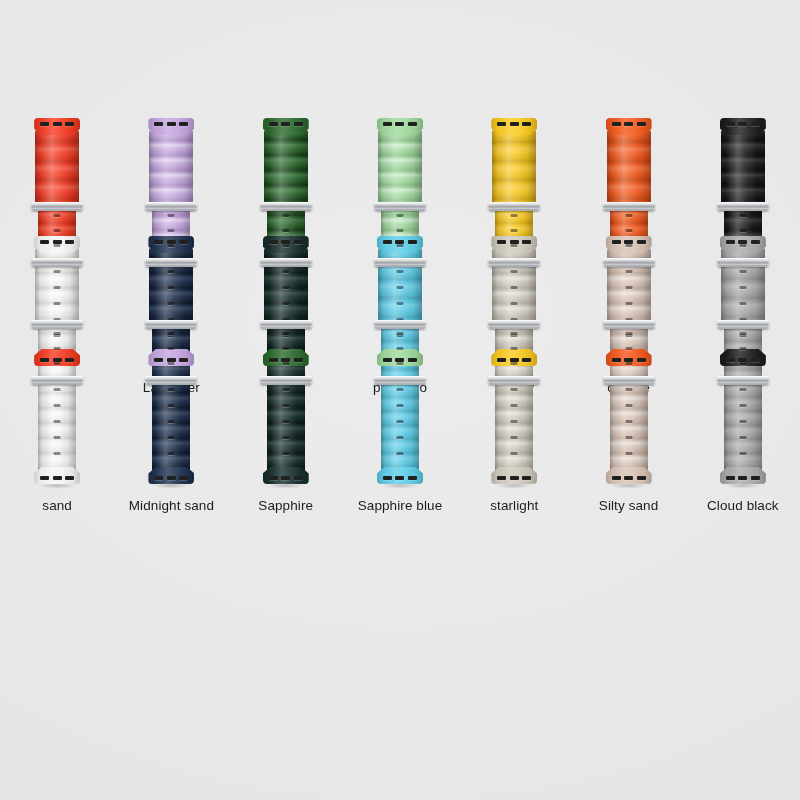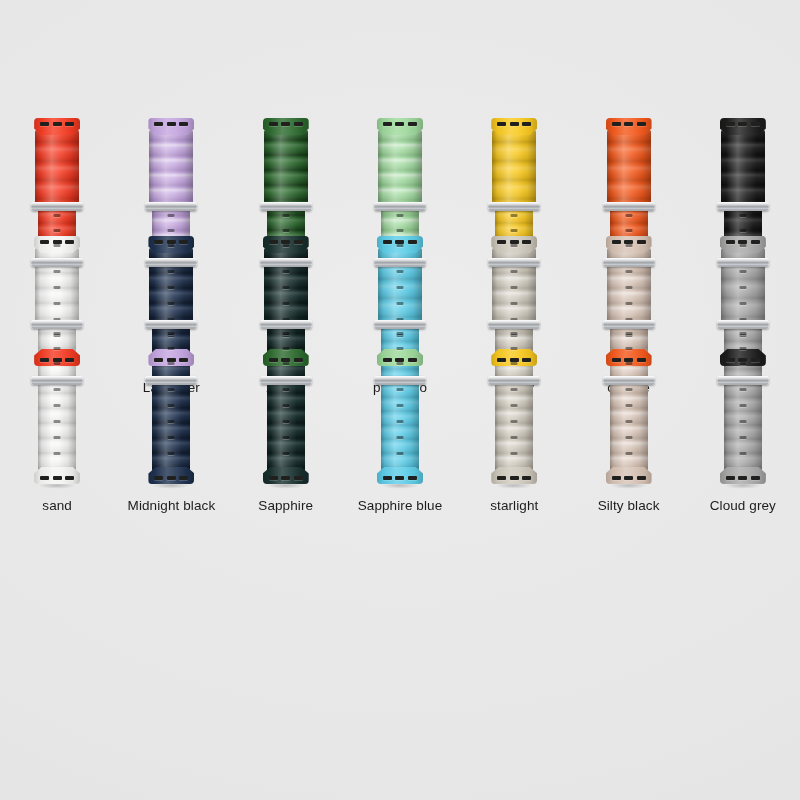--- a/index.html
+++ b/index.html
@@ -517,21 +517,21 @@
           </div>
           <div class="buckle b1"></div>
           <div class="buckle b2"></div>
           <div class="slots bot">
             <i></i>
             <i></i>
             <i></i>
           </div>
           <div class="lug bot"></div>
         </div>
-        <div class="label">Midnight black</div>
+        <div class="label">Midnight sand</div>
       </div>
       <div class="cell">
         <div class="band dark" style="--c: #17302e;">
           <div class="shadow"></div>
           <div class="lug top"></div>
           <div class="slots top">
             <i></i>
             <i></i>
             <i></i>
           </div>
@@ -653,21 +653,21 @@
           </div>
           <div class="buckle b1"></div>
           <div class="buckle b2"></div>
           <div class="slots bot">
             <i></i>
             <i></i>
             <i></i>
           </div>
           <div class="lug bot"></div>
         </div>
-        <div class="label">Silty black</div>
+        <div class="label">Silty sand</div>
       </div>
       <div class="cell">
         <div class="band" style="--c: #a9a9a9;">
           <div class="shadow"></div>
           <div class="lug top"></div>
           <div class="slots top">
             <i></i>
             <i></i>
             <i></i>
           </div>
@@ -687,16 +687,16 @@
           </div>
           <div class="buckle b1"></div>
           <div class="buckle b2"></div>
           <div class="slots bot">
             <i></i>
             <i></i>
             <i></i>
           </div>
           <div class="lug bot"></div>
         </div>
-        <div class="label">Cloud grey</div>
+        <div class="label">Cloud black</div>
       </div>
     </div>
 </div>
 
 </body></html>

